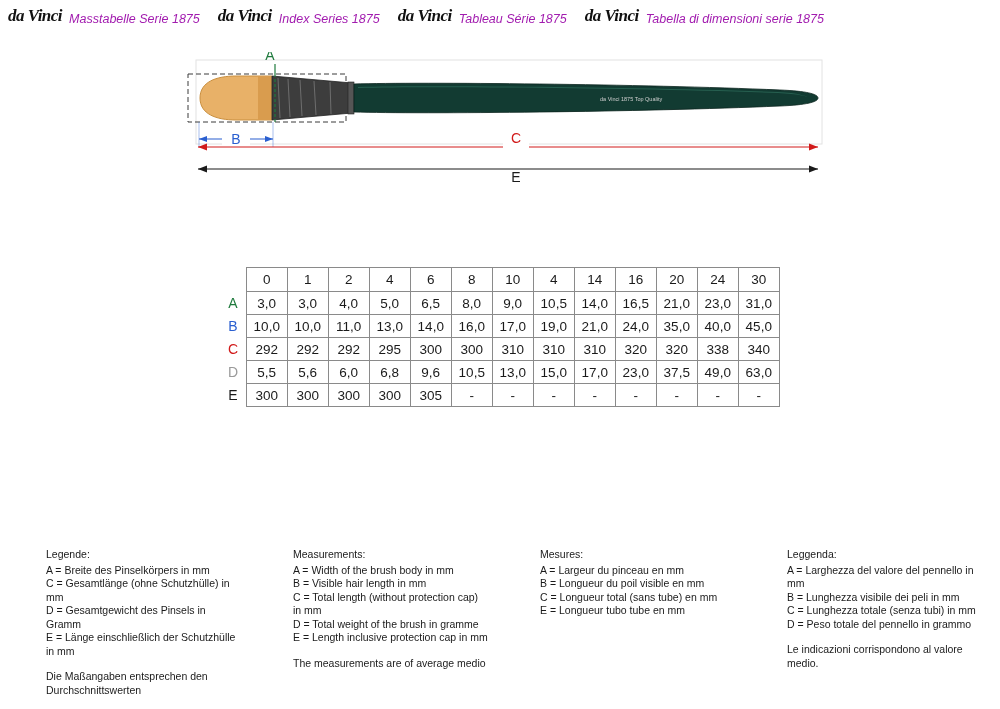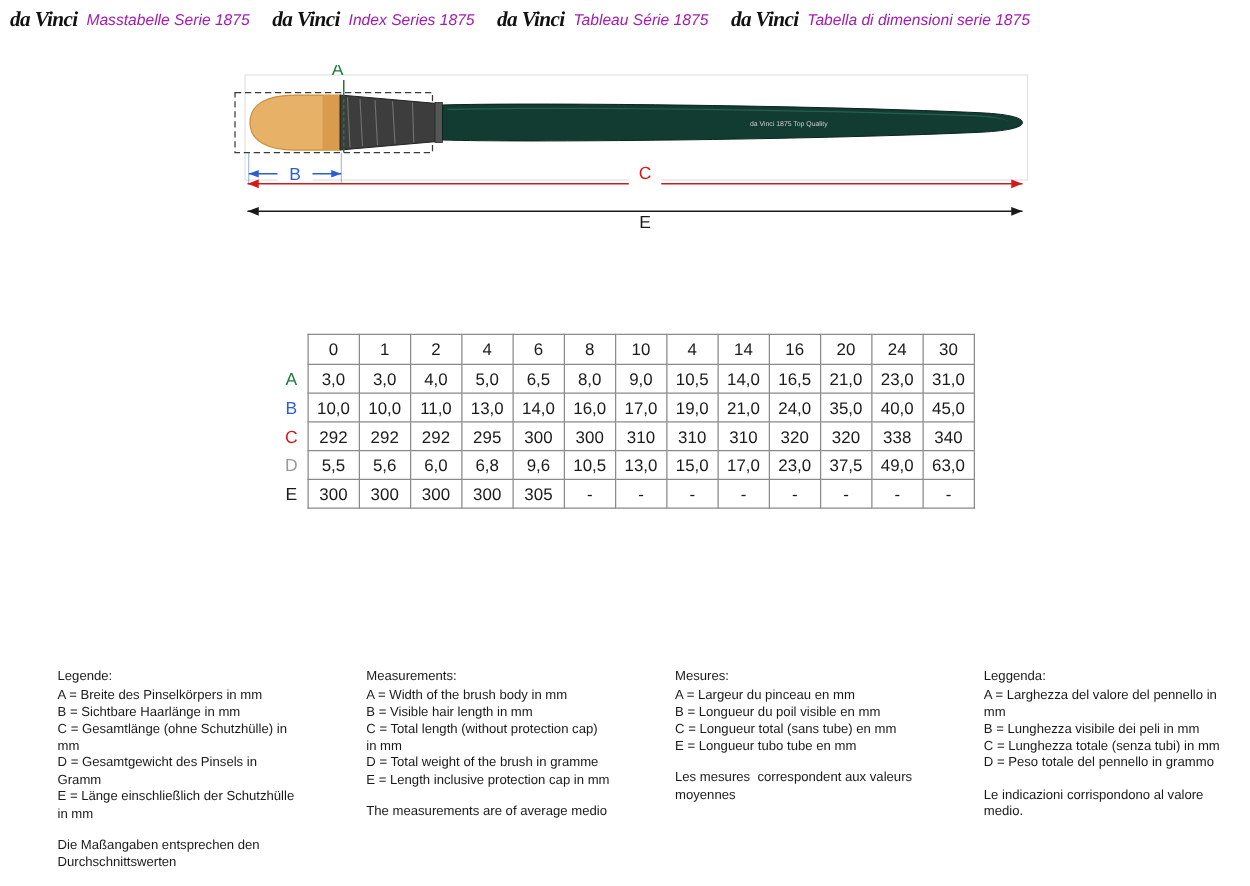--- a/index.html
+++ b/index.html
@@ -28,21 +28,21 @@
     font-size: 17px;
     letter-spacing: -0.5px;
     color: #111;
   }
   .hdr-text {
     font-size: 12.5px;
     color: #a21caf;
     margin-right: 12px;
     font-style: italic;
   }
-  .hdr-group { display: flex; align-items: center; gap: 7px; }
+  .hdr-group { display: flex; align-items: flex-end; gap: 7px; }
 
   
   .diagram-wrap {
     position: relative;
     width: 1000px;
     height: 185px;
     margin-top: 26px;
   }
   .diagram-svg { position: absolute; left: 0; top: 0; }
 
@@ -261,21 +261,20 @@
           <td>-</td>
         </tr>
       </tbody>
   </table>
 </div>
 
 <div class="legend">
   <div class="legend-col">
     <div class="title">Legende:</div>
     <div>A = Breite des Pinselkörpers in mm</div>
-    <div>B = Sichtbare Haarlänge in mm</div>
     <div>C = Gesamtlänge (ohne Schutzhülle) in mm</div>
     <div>D = Gesamtgewicht des Pinsels in Gramm</div>
     <div>E = Länge einschließlich der Schutzhülle in mm</div>
     <div class="note">Die Maßangaben entsprechen den
 Durchschnittswerten</div>
   </div>
   <div class="legend-col">
     <div class="title">Measurements:</div>
     <div>A = Width of the brush body in mm</div>
     <div>B = Visible hair length in mm</div>
@@ -283,22 +282,20 @@
     <div>D = Total weight of the brush in gramme</div>
     <div>E = Length inclusive protection cap in mm</div>
     <div class="note">The measurements are of average medio</div>
   </div>
   <div class="legend-col">
     <div class="title">Mesures:</div>
     <div>A = Largeur du pinceau en mm</div>
     <div>B = Longueur du poil visible en mm</div>
     <div>C = Longueur total (sans tube) en mm</div>
     <div>E = Longueur tubo tube en mm</div>
-    <div class="note">Les mesures  correspondent aux valeurs
-moyennes</div>
   </div>
   <div class="legend-col">
     <div class="title">Leggenda:</div>
     <div>A = Larghezza del valore del pennello in mm</div>
     <div>B = Lunghezza visibile dei peli in mm</div>
     <div>C = Lunghezza totale (senza tubi) in mm</div>
     <div>D = Peso totale del pennello in grammo</div>
     <div class="note">Le indicazioni corrispondono al valore medio.</div>
   </div>
 </div>

